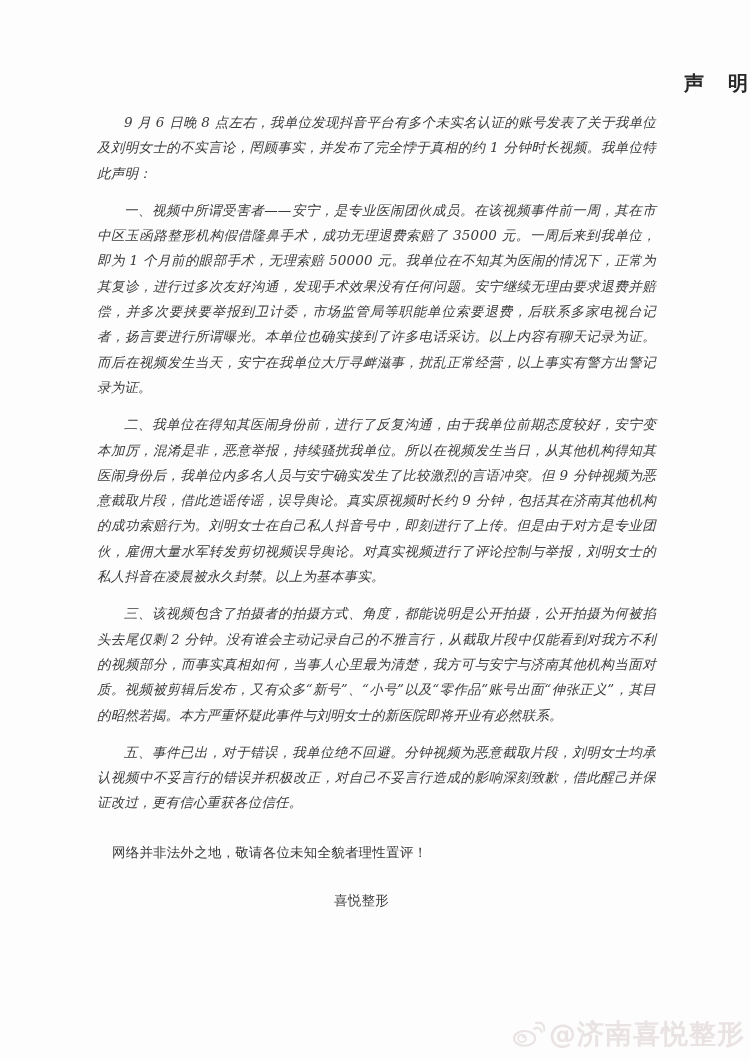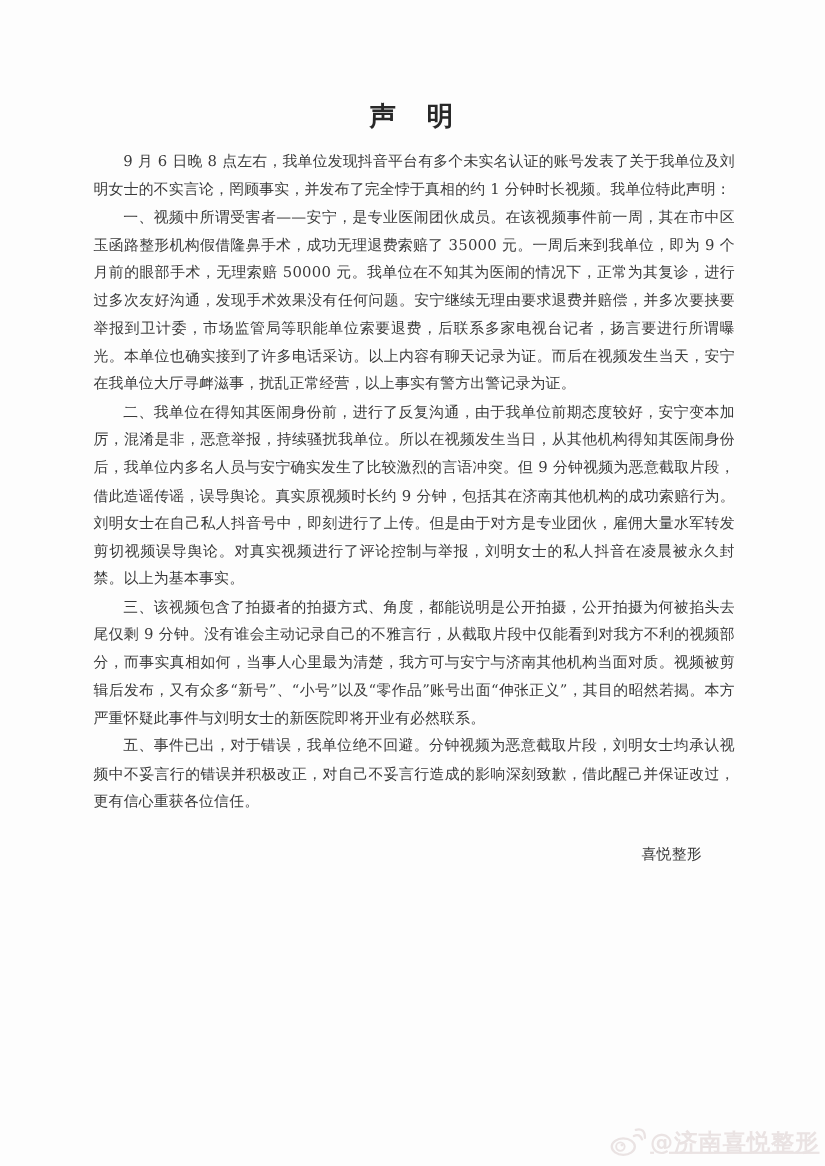--- a/index.html
+++ b/index.html
@@ -14,82 +14,83 @@
     color: #3a3a3a;
     position: relative;
     overflow: hidden;
   }
   .page {
     position: absolute;
     inset: 0;
   }
   .doc-title {
     margin: 0;
-    padding-top: 90px;
-    text-align: center;
-    font-size: 24px;
+    padding-top: 70px;
+    text-align: right;
+    font-size: 20px;
     font-weight: bold;
     color: #282828;
     letter-spacing: 2px;
   }
   .body-text {
     margin: 13px 82px 0 85px;
     font-size: 13.5px;
     line-height: 25.3px;
     text-align: justify;
     letter-spacing: 0.2px;
   }
   .para {
-    margin: 0;
+    margin: 12px;
     text-indent: 2em;
+    font-style: italic;
   }
   .closing {
     margin: 0;
     margin-top: 24px;
     text-indent: 2em;
   }
   .signature {
     margin: 0;
     margin-top: 23px;
-    text-align: right;
+    text-align: center;
     padding-right: 30px;
   }
   .watermark {
     position: absolute;
     right: 5px;
     bottom: 8px;
     display: flex;
     align-items: center;
     gap: 3px;
     color: #eae3e3;
     font-family: "DejaVu Sans", "Liberation Sans", sans-serif;
-    font-size: 21px;
+    font-size: 27px;
     font-weight: bold;
     letter-spacing: 1px;
     user-select: none;
-    text-decoration: underline;
   }
   .watermark svg {
     display: block;
   }
 </style>
 </head>
 <body>
 
 <div class="page">
 
   <h1 class="doc-title">声　明</h1>
 
   <div class="body-text">
     <p class="para">9 月 6 日晚 8 点左右，我单位发现抖音平台有多个未实名认证的账号发表了关于我单位及刘明女士的不实言论，罔顾事实，并发布了完全悖于真相的约 1 分钟时长视频。我单位特此声明：</p>
-    <p class="para">一、视频中所谓受害者——安宁，是专业医闹团伙成员。在该视频事件前一周，其在市中区玉函路整形机构假借隆鼻手术，成功无理退费索赔了 35000 元。一周后来到我单位，即为 9 个月前的眼部手术，无理索赔 50000 元。我单位在不知其为医闹的情况下，正常为其复诊，进行过多次友好沟通，发现手术效果没有任何问题。安宁继续无理由要求退费并赔偿，并多次要挟要举报到卫计委，市场监管局等职能单位索要退费，后联系多家电视台记者，扬言要进行所谓曝光。本单位也确实接到了许多电话采访。以上内容有聊天记录为证。而后在视频发生当天，安宁在我单位大厅寻衅滋事，扰乱正常经营，以上事实有警方出警记录为证。</p>
+    <p class="para">一、视频中所谓受害者——安宁，是专业医闹团伙成员。在该视频事件前一周，其在市中区玉函路整形机构假借隆鼻手术，成功无理退费索赔了 35000 元。一周后来到我单位，即为 1 个月前的眼部手术，无理索赔 50000 元。我单位在不知其为医闹的情况下，正常为其复诊，进行过多次友好沟通，发现手术效果没有任何问题。安宁继续无理由要求退费并赔偿，并多次要挟要举报到卫计委，市场监管局等职能单位索要退费，后联系多家电视台记者，扬言要进行所谓曝光。本单位也确实接到了许多电话采访。以上内容有聊天记录为证。而后在视频发生当天，安宁在我单位大厅寻衅滋事，扰乱正常经营，以上事实有警方出警记录为证。</p>
     <p class="para">二、我单位在得知其医闹身份前，进行了反复沟通，由于我单位前期态度较好，安宁变本加厉，混淆是非，恶意举报，持续骚扰我单位。所以在视频发生当日，从其他机构得知其医闹身份后，我单位内多名人员与安宁确实发生了比较激烈的言语冲突。但 9 分钟视频为恶意截取片段，借此造谣传谣，误导舆论。真实原视频时长约 9 分钟，包括其在济南其他机构的成功索赔行为。刘明女士在自己私人抖音号中，即刻进行了上传。但是由于对方是专业团伙，雇佣大量水军转发剪切视频误导舆论。对真实视频进行了评论控制与举报，刘明女士的私人抖音在凌晨被永久封禁。以上为基本事实。</p>
-    <p class="para">三、该视频包含了拍摄者的拍摄方式、角度，都能说明是公开拍摄，公开拍摄为何被掐头去尾仅剩 9 分钟。没有谁会主动记录自己的不雅言行，从截取片段中仅能看到对我方不利的视频部分，而事实真相如何，当事人心里最为清楚，我方可与安宁与济南其他机构当面对质。视频被剪辑后发布，又有众多“新号”、“小号”以及“零作品”账号出面“伸张正义”，其目的昭然若揭。本方严重怀疑此事件与刘明女士的新医院即将开业有必然联系。</p>
+    <p class="para">三、该视频包含了拍摄者的拍摄方式、角度，都能说明是公开拍摄，公开拍摄为何被掐头去尾仅剩 2 分钟。没有谁会主动记录自己的不雅言行，从截取片段中仅能看到对我方不利的视频部分，而事实真相如何，当事人心里最为清楚，我方可与安宁与济南其他机构当面对质。视频被剪辑后发布，又有众多“新号”、“小号”以及“零作品”账号出面“伸张正义”，其目的昭然若揭。本方严重怀疑此事件与刘明女士的新医院即将开业有必然联系。</p>
     <p class="para">五、事件已出，对于错误，我单位绝不回避。分钟视频为恶意截取片段，刘明女士均承认视频中不妥言行的错误并积极改正，对自己不妥言行造成的影响深刻致歉，借此醒己并保证改过，更有信心重获各位信任。</p>
 
+    <p class="closing">网络并非法外之地，敬请各位未知全貌者理性置评！</p>
 
     <p class="signature">喜悦整形</p>
   </div>
 
   <div class="watermark">
     <span>
       <svg viewBox="0 0 38 32" width="34" height="28" aria-hidden="true">
         <ellipse cx="14" cy="21" rx="12" ry="8.5" fill="none" stroke-width="2.4" stroke="#eae3e3"></ellipse>
         <circle cx="11" cy="21" r="4.4" fill="none" stroke-width="2" stroke="#eae3e3"></circle>
         <circle cx="12.6" cy="19.4" r="1.5" fill="#eae3e3"></circle>

